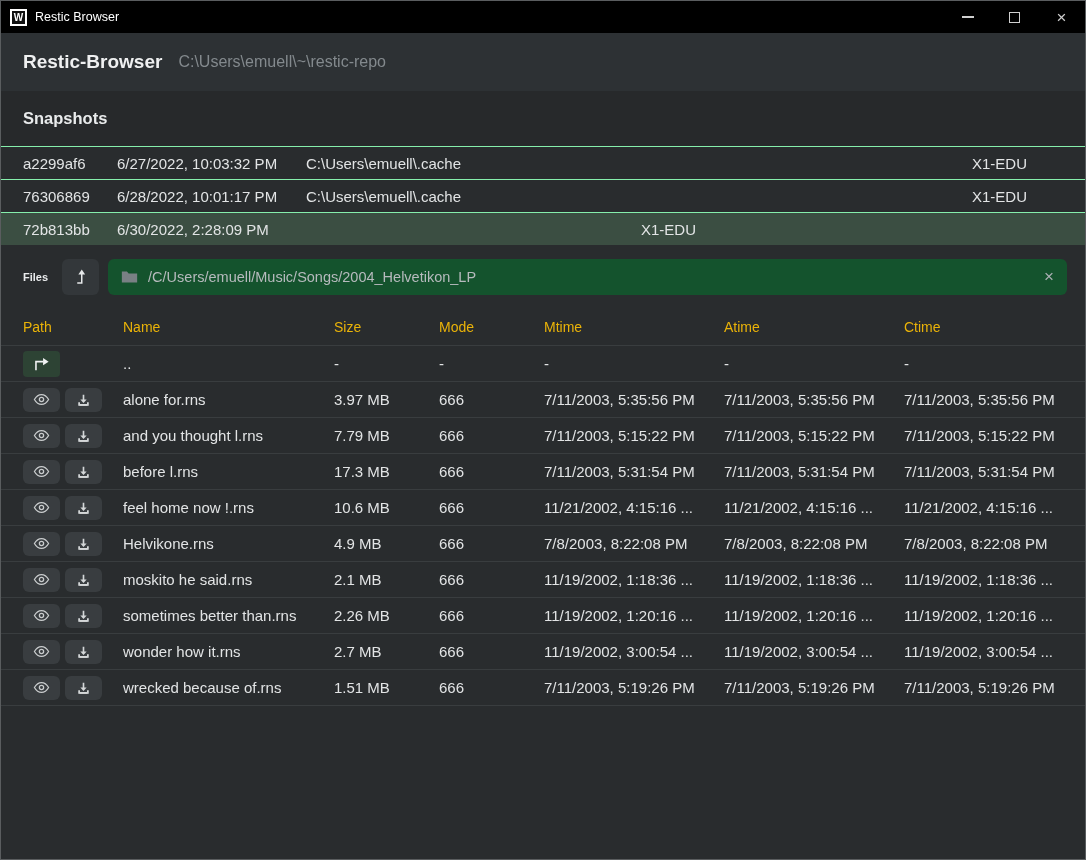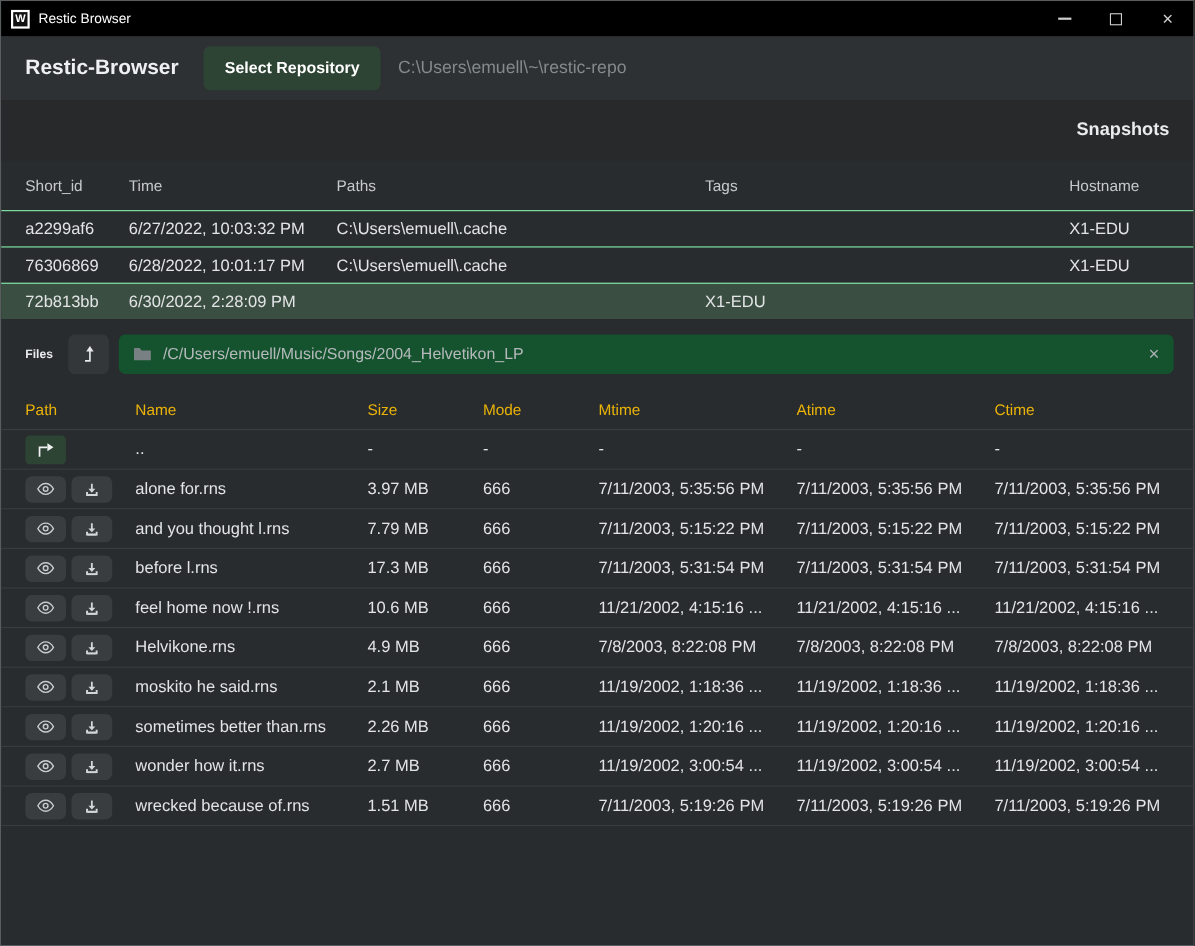--- a/index.html
+++ b/index.html
@@ -18,21 +18,21 @@
   .glyph-max { width:11px; height:11px; border:1.5px solid #cfcfcf; background:transparent; }
   .glyph-close { color:#cfcfcf; font-size:17px; line-height:1; }
 
   
   .header { height:58px; background:#2d3134; display:flex; align-items:center; padding:0 22px; flex:0 0 auto; }
   .app-title { font-size:19px; font-weight:bold; color:#eff0f1; }
   .btn-green { background:#2d4334; color:#fff; font-weight:bold; font-size:14.5px; border:none; border-radius:6px; padding:12px 19px; margin-left:23px; cursor:pointer; font-family:inherit; }
   .repo-path { color:#83898d; font-size:16px; margin-left:16px; white-space:nowrap; overflow:hidden; }
 
   
-  .section-title-band { height:55px; background:#27292b; display:flex; align-items:center; padding:0 22px; flex:0 0 auto;justify-content:flex-end; }
+  .section-title-band { height:55px; background:#27292b; display:flex; align-items:center; padding:0 22px; flex:0 0 auto; }
   .section-title { font-size:16.5px; font-weight:bold; color:#e9ebec; }
 
   .snap-row { display:grid; grid-template-columns:94px 189px 335px 331px 1fr; padding:0 22px; height:33px; align-items:center; font-size:15px; color:#e2e4e5; border-top:1px solid #86efac; }
   .snap-row.header-row { height:45px; border-top:none; font-size:14px; color:#c6c9cb; }
   .snap-row.selected { background:#3b4e42; }
   .snap-row .cell { white-space:nowrap; overflow:hidden; }
 
   
   .files-bar { height:63px; display:flex; align-items:center; padding:0 18px 0 22px; flex:0 0 auto; }
   .files-title { font-size:11px; font-weight:bold; color:#e9ebec; margin-right:14px; }
@@ -72,35 +72,27 @@
           <div class="glyph-max"></div>
         </div>
       <div class="tb-btn">
           <span class="glyph-close">×</span>
         </div>
     </div>
   </div>
 
   <div class="header">
     <span class="app-title">Restic-Browser</span>
-    <button class="btn-green">Select Repository</button>
     <span class="repo-path">C:\Users\emuell\~\restic-repo</span>
   </div>
 
   <div class="section-title-band">
     <span class="section-title">Snapshots</span>
   </div>
   <div>
-    <div class="snap-row header-row">
-      <div class="cell">Short_id</div>
-      <div class="cell">Time</div>
-      <div class="cell">Paths</div>
-      <div class="cell">Tags</div>
-      <div class="cell">Hostname</div>
-    </div>
     <div id="snap-rows">
         <div class="snap-row">
           <div class="cell">a2299af6</div>
           <div class="cell">6/27/2022, 10:03:32 PM</div>
           <div class="cell">C:\Users\emuell\.cache</div>
           <div class="cell"></div>
           <div class="cell">X1-EDU</div>
         </div>
         <div class="snap-row">
           <div class="cell">76306869</div>

